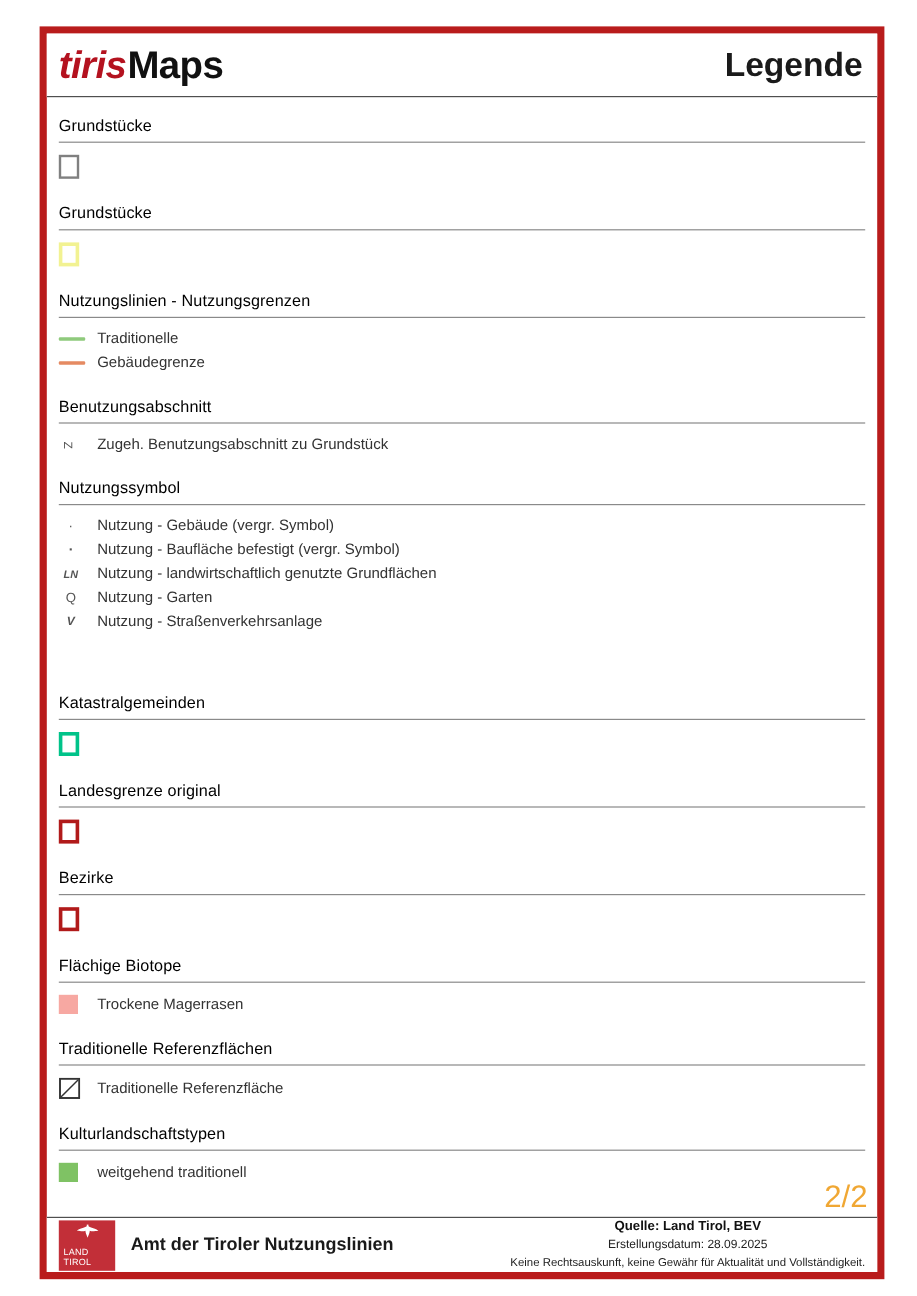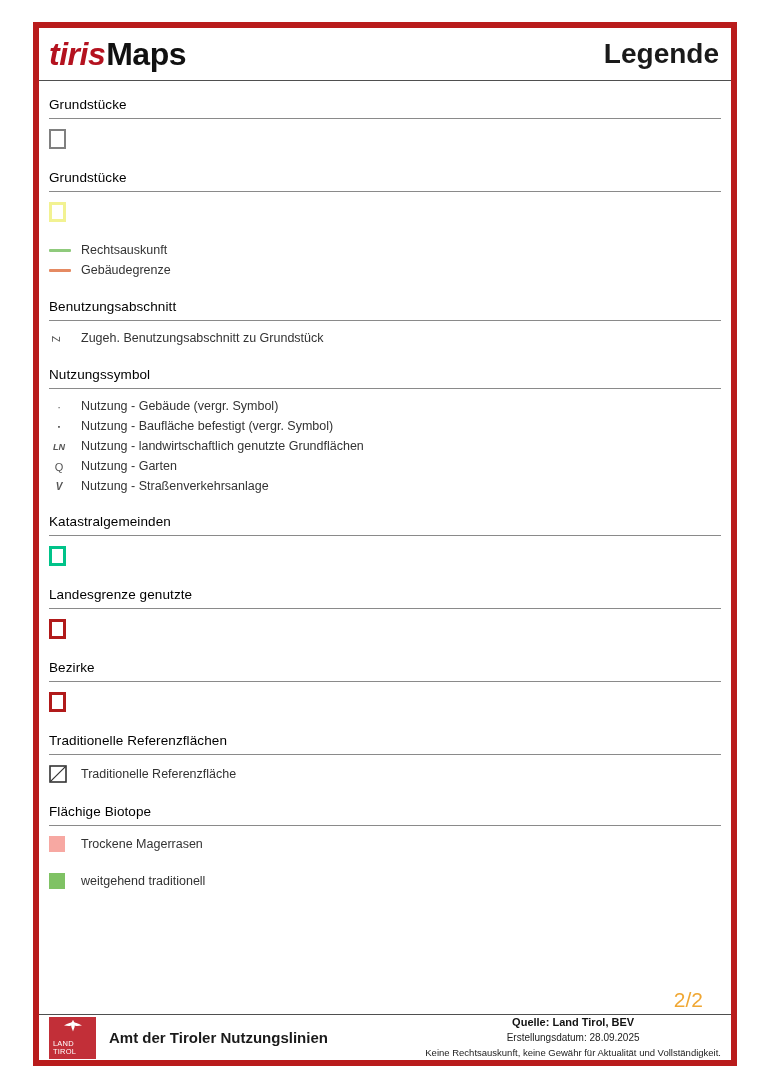--- a/index.html
+++ b/index.html
@@ -14,39 +14,39 @@
             border-bottom:1px solid #4f4f4f; display:flex; align-items:center;
             justify-content:space-between; padding:0 12px 0 10px; background:#fff; }
   .logo { font-size:32px; font-weight:bold; letter-spacing:-0.5px; color:#111; line-height:1; }
   .logo .tiris { color:var(--tiris-red,#b4121f); font-style:italic; padding-right:1px; }
   .page-title { font-size:28px; font-weight:bold; color:#1a1a1a; line-height:1; }
 
   
   .content { position:absolute; top:54px; left:0; right:0; bottom:46px;
              padding:15px 10px 0 10px; overflow:hidden; }
   .section { margin-bottom:21px; }
-  .section:nth-child(5) { margin-bottom:20px; }
+  .section:nth-child(5) { margin-bottom:52px; }
   .section-heading { font-size:13.5px; font-weight:normal; color:#000;
                      padding-bottom:6px; border-bottom:1px solid #8a8a8a;
                      margin-bottom:10px; letter-spacing:0.1px; }
   .item-row { display:flex; align-items:center; margin-bottom:5px; min-height:14px; }
   .swatch-cell { width:24px; display:flex; align-items:center; justify-content:flex-start; }
   .sw-outline { width:17px; height:20px; background:#fff; }
   .sw-fill { width:16px; height:16px; }
   .sw-line { width:22px; height:3px; border-radius:1px; }
   .sw-diag { width:18px; height:18px; display:block; }
   .sym { display:inline-block; width:20px; text-align:center; color:#555;
          font-size:10px; line-height:14px; }
   .sym.rot { transform:rotate(90deg); width:12px; }
   .sym.it { font-style:italic;font-weight:bold; }
   .item-label { margin-left:8px; font-size:12.5px; color:#333; line-height:15px; }
 
   
-  .page-number { position:absolute; right:28px; bottom:50px;
-                 color:var(--page-orange,#f0a733); font-size:21px; line-height:1;margin-left:12px; }
+  .page-number { position:absolute; right:8px; bottom:50px;
+                 color:var(--page-orange,#f0a733); font-size:26px; line-height:1;margin-left:12px; }
 
   
   .footer { position:absolute; bottom:0; left:0; right:0; height:46px;
             border-top:1px solid #4f4f4f; display:flex; align-items:center;
             padding:0 10px; background:#fff; }
   .tirol-logo { width:47px; height:42px; background:var(--logo-red,#c22f38);
                 position:relative; flex:none; }
   .tirol-logo .eagle { position:absolute; top:3px; left:50%; transform:translateX(-50%); }
   .tirol-logo .lt { position:absolute; left:4px; bottom:3px; color:#fff;
                     font-size:7.5px; line-height:8px; letter-spacing:0.2px; }
@@ -80,25 +80,26 @@
         </div>
         <div class="section">
           <div class="section-heading">Grundstücke</div>
           <div class="item-row">
             <span class="swatch-cell">
               <span class="sw-outline" style="border: 3px solid rgb(242, 242, 146); background: rgb(255, 255, 255);"></span>
             </span>
           </div>
         </div>
         <div class="section">
+          <div class="section-heading">Nutzungslinien - Nutzungsgrenzen</div>
           <div class="item-row">
             <span class="swatch-cell">
               <span class="sw-line" style="background: rgb(143, 202, 124);"></span>
             </span>
-            <span class="item-label">Rechtsauskunft</span>
+            <span class="item-label">Traditionelle</span>
           </div>
           <div class="item-row">
             <span class="swatch-cell">
               <span class="sw-line" style="background: rgb(229, 138, 98);"></span>
             </span>
             <span class="item-label">Gebäudegrenze</span>
           </div>
         </div>
         <div class="section">
           <div class="section-heading">Benutzungsabschnitt</div>
@@ -144,57 +145,58 @@
         </div>
         <div class="section">
           <div class="section-heading">Katastralgemeinden</div>
           <div class="item-row">
             <span class="swatch-cell">
               <span class="sw-outline" style="border: 3px solid rgb(0, 195, 137); background: rgb(255, 255, 255);"></span>
             </span>
           </div>
         </div>
         <div class="section">
-          <div class="section-heading">Landesgrenze genutzte</div>
+          <div class="section-heading">Landesgrenze original</div>
           <div class="item-row">
             <span class="swatch-cell">
               <span class="sw-outline" style="border: 3px solid rgb(177, 26, 26); background: rgb(255, 255, 255);"></span>
             </span>
           </div>
         </div>
         <div class="section">
           <div class="section-heading">Bezirke</div>
           <div class="item-row">
             <span class="swatch-cell">
               <span class="sw-outline" style="border: 3px solid rgb(177, 26, 26); background: rgb(255, 255, 255);"></span>
             </span>
+          </div>
+        </div>
+        <div class="section">
+          <div class="section-heading">Flächige Biotope</div>
+          <div class="item-row">
+            <span class="swatch-cell">
+              <span class="sw-fill" style="background: rgb(247, 168, 162);"></span>
+            </span>
+            <span class="item-label">Trockene Magerrasen</span>
           </div>
         </div>
         <div class="section">
           <div class="section-heading">Traditionelle Referenzflächen</div>
           <div class="item-row">
             <span class="swatch-cell">
               <svg class="sw-diag" viewBox="0 0 18 18">
                 <rect x="1" y="1" width="16" height="16" fill="#fff" stroke="#333333" stroke-width="1.6"></rect>
                 <line x1="1.8" y1="16.2" x2="16.2" y2="1.8" stroke="#333333" stroke-width="1.2"></line>
               </svg>
             </span>
             <span class="item-label">Traditionelle Referenzfläche</span>
           </div>
         </div>
         <div class="section">
-          <div class="section-heading">Flächige Biotope</div>
-          <div class="item-row">
-            <span class="swatch-cell">
-              <span class="sw-fill" style="background: rgb(247, 168, 162);"></span>
-            </span>
-            <span class="item-label">Trockene Magerrasen</span>
-          </div>
-        </div>
-        <div class="section">
+          <div class="section-heading">Kulturlandschaftstypen</div>
           <div class="item-row">
             <span class="swatch-cell">
               <span class="sw-fill" style="background: rgb(127, 194, 100);"></span>
             </span>
             <span class="item-label">weitgehend traditionell</span>
           </div>
         </div>
       </div>
 
     <div class="page-number">2/2</div>

